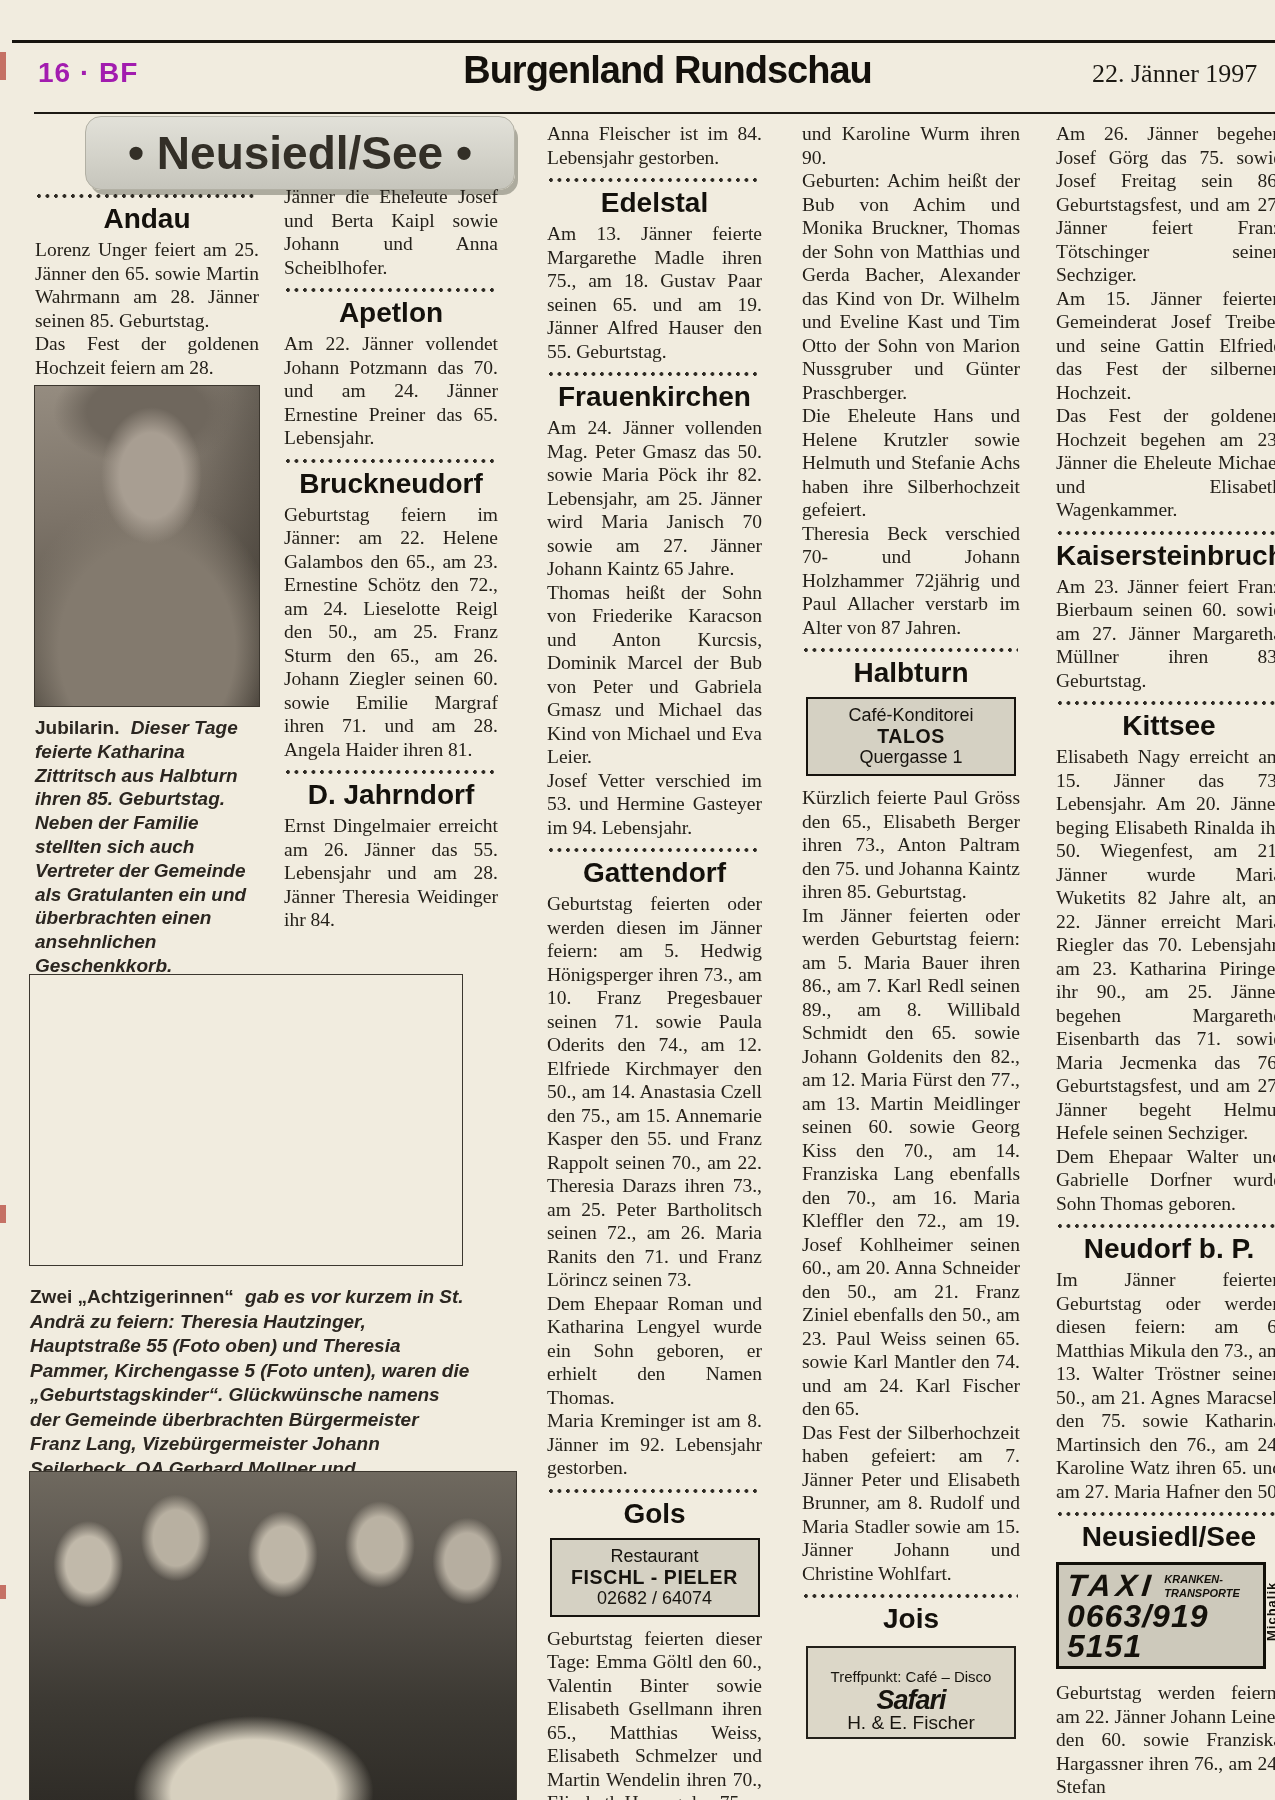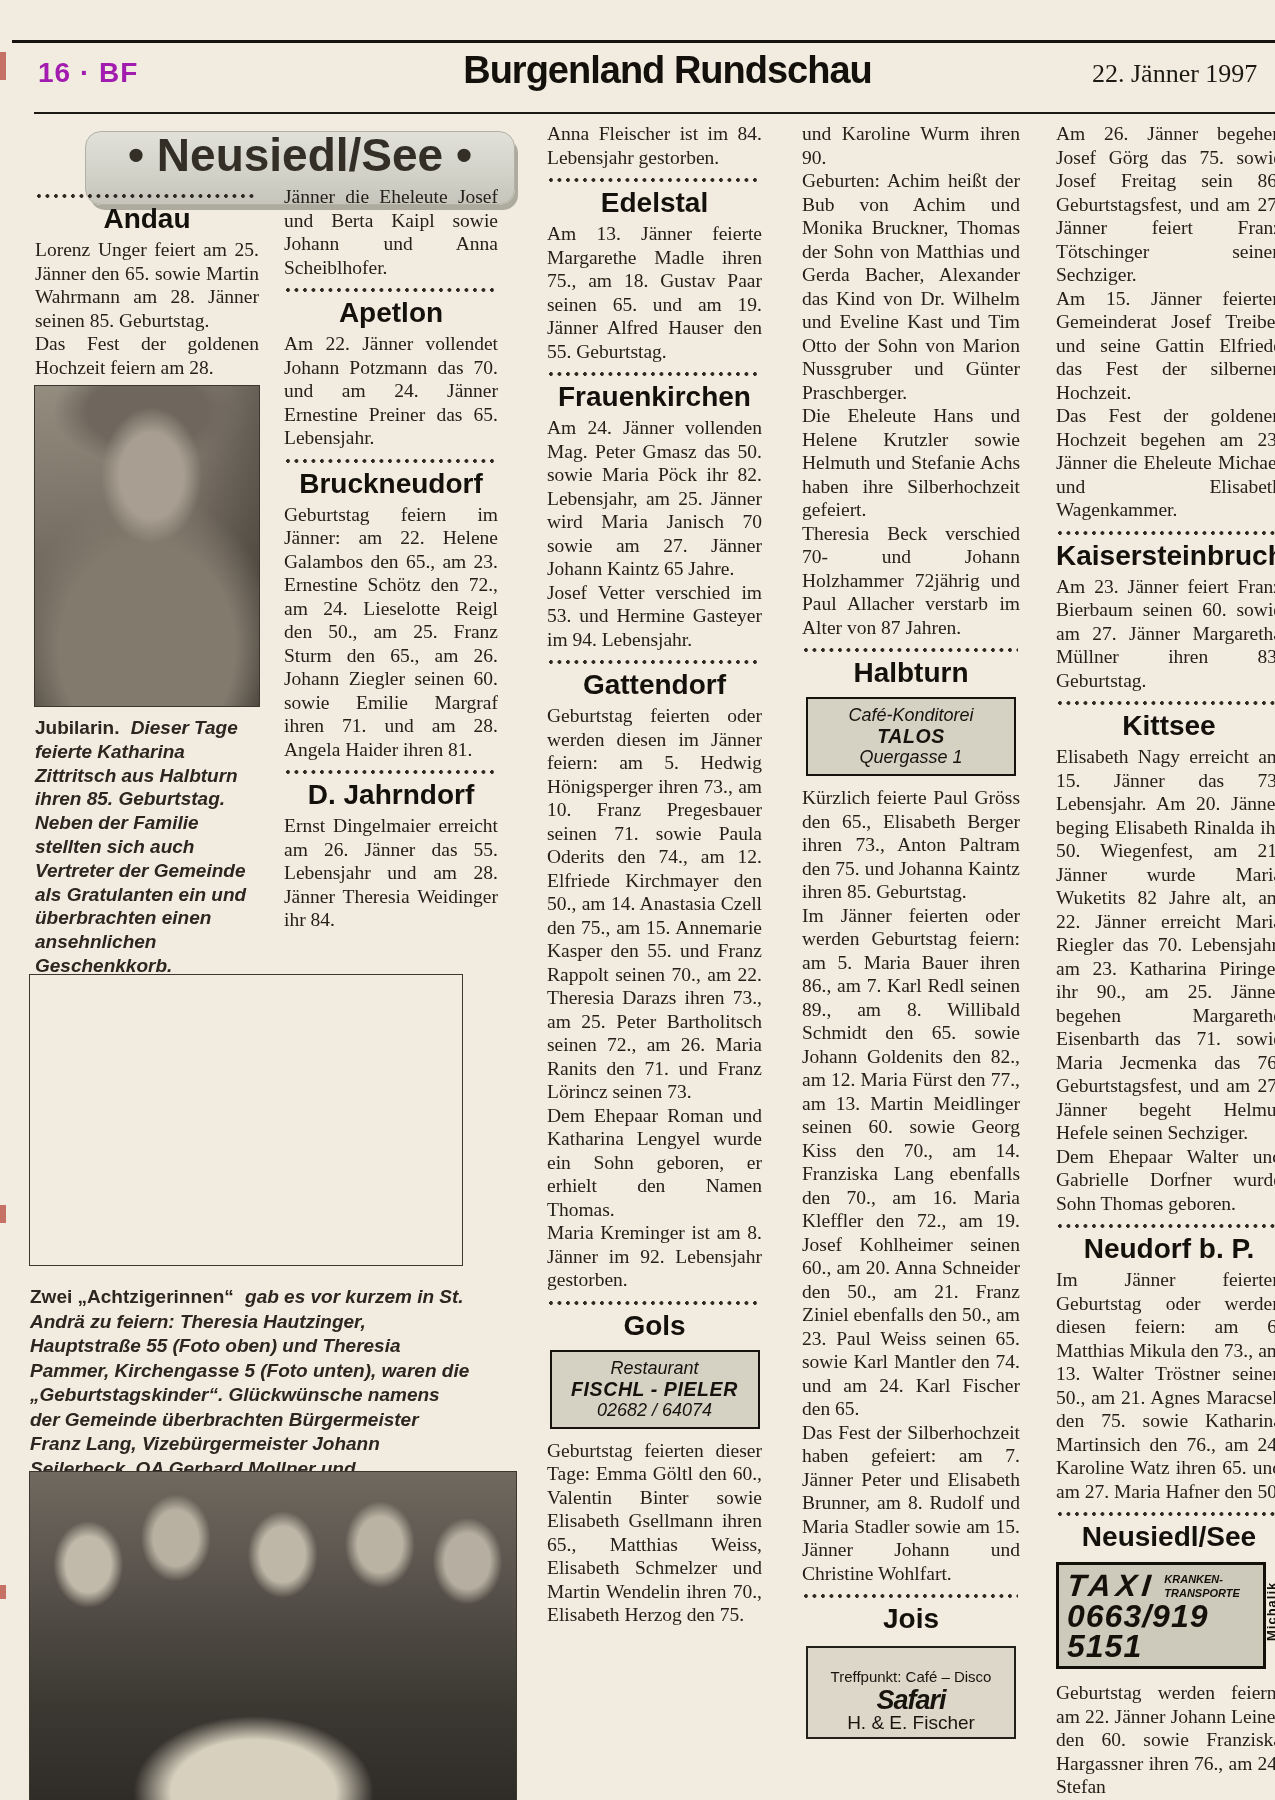--- a/index.html
+++ b/index.html
@@ -14,24 +14,24 @@
   
   .hdr-page{position:absolute;left:38px;top:58px;font:700 28px/30px "Liberation Sans",sans-serif;
             letter-spacing:1px;color:#a21caf;}
   .hdr-title{position:absolute;left:30px;top:50px;width:1275px;text-align:center;
              font:700 38px/40px "Liberation Sans",sans-serif;color:#14110c;letter-spacing:-1px;}
   .hdr-date{position:absolute;left:1092px;top:60px;white-space:nowrap;
             font:26px/28px "Liberation Serif",serif;color:#1c1913;}
   .header-rule{position:absolute;left:34px;top:112px;width:1241px;height:2px;background:#1d1a14;}
 
   
-  .banner{position:absolute;left:85px;top:131px;width:428px;height:72px;border-radius:16px;
+  .banner{position:absolute;left:85px;top:116px;width:428px;height:72px;border-radius:16px;
           background:linear-gradient(180deg,#e2e1d9 0%,#d2d1c8 60%,#c6c5bc 100%);
           border:1px solid #b2b0a4;box-shadow:4px 6px 0 -1px #adab9e;
-          display:flex;align-items:flex-start;justify-content:center;}
+          display:flex;align-items:center;justify-content:center;}
   .banner span{font:700 46px/46px "Liberation Sans",sans-serif;color:#332f27;letter-spacing:0;}
 
   
   .col{position:absolute;}
   #col-1{left:35px;top:185px;width:224px;}
   #col-2{left:284px;top:185px;width:214px;}
   #col-3{left:547px;top:122px;width:215px;}
   #col-4{left:802px;top:122px;width:218px;}
   #col-5{left:1056px;top:122px;width:226px;}
 
@@ -70,21 +70,21 @@
 
   
   .caption{font:italic 700 19px/23.8px "Liberation Sans",sans-serif;color:#2b2620;margin:10px 0 0;
            text-align:left;}
   .cap-lead{font-style:normal;margin-right:6px;}
   .wide-caption{position:absolute;left:30px;top:1285px;width:440px;margin:0;line-height:24.5px;}
 
   
   .adbox{border:2px solid #16130e;background:#d5d1c3;text-align:center;margin:9px auto 10px;
          width:198px;padding:6px 4px;font-family:"Liberation Sans",sans-serif;color:#16130e;}
-  .ad-line{font-size:18px;line-height:21px;font-style:italic;}
+  .ad-line{font-size:18px;line-height:21px;}
   .ad-line.bold{font-weight:700;font-size:19.5px;letter-spacing:.6px;}
 
   .taxi{position:relative;border:3px solid #121009;background:#cdc9bb;width:188px;margin:10px 0 12px;
         padding:6px 8px 5px;font-family:"Liberation Sans",sans-serif;color:#14110b;text-align:left;}
   .taxi-row{display:flex;align-items:center;gap:9px;}
   .taxi-brand{font-style:italic;font-weight:700;font-size:31px;line-height:30px;letter-spacing:5px;
               transform:skewX(-6deg);}
   .taxi-small{font-weight:700;font-size:11px;line-height:14px;font-style:italic;}
   .taxi-phone{font-style:italic;font-weight:700;font-size:32px;line-height:30px;letter-spacing:1px;}
   .taxi-side{position:absolute;left:205px;top:-2px;height:78px;writing-mode:vertical-rl;
@@ -136,20 +136,21 @@
       <p class="body">Ernst Dingelmaier erreicht am 26. Jänner das 55. Lebensjahr und am 28. Jänner Theresia Weidinger ihr 84.</p>
     </div>
   <div class="col" id="col-3">
       <p class="body">Anna Fleischer ist im 84. Lebensjahr gestorben.</p>
       <div class="divider"></div>
       <h3 class="town">Edelstal</h3>
       <p class="body">Am 13. Jänner feierte Margarethe Madle ihren 75., am 18. Gustav Paar seinen 65. und am 19. Jänner Alfred Hauser den 55. Geburtstag.</p>
       <div class="divider"></div>
       <h3 class="town">Frauenkirchen</h3>
       <p class="body">Am 24. Jänner vollenden Mag. Peter Gmasz das 50. sowie Maria Pöck ihr 82. Lebensjahr, am 25. Jänner wird Maria Janisch 70 sowie am 27. Jänner Johann Kaintz 65 Jahre.</p>
+      <p class="body">Thomas heißt der Sohn von Friederike Karacson und Anton Kurcsis, Dominik Marcel der Bub von Peter und Gabriela Gmasz und Michael das Kind von Michael und Eva Leier.</p>
       <p class="body">Josef Vetter verschied im 53. und Hermine Gasteyer im 94. Lebensjahr.</p>
       <div class="divider"></div>
       <h3 class="town">Gattendorf</h3>
       <p class="body">Geburtstag feierten oder werden diesen im Jänner feiern: am 5. Hedwig Hönigsperger ihren 73., am 10. Franz Pregesbauer seinen 71. sowie Paula Oderits den 74., am 12. Elfriede Kirchmayer den 50., am 14. Anastasia Czell den 75., am 15. Annemarie Kasper den 55. und Franz Rappolt seinen 70., am 22. Theresia Darazs ihren 73., am 25. Peter Bartholitsch seinen 72., am 26. Maria Ranits den 71. und Franz Lörincz seinen 73.</p>
       <p class="body">Dem Ehepaar Roman und Katharina Lengyel wurde ein Sohn geboren, er erhielt den Namen Thomas.</p>
       <p class="body">Maria Kreminger ist am 8. Jänner im 92. Lebensjahr gestorben.</p>
       <div class="divider"></div>
       <h3 class="town">Gols</h3>
       <div class="adbox">
         <div class="ad-line">Restaurant</div>

